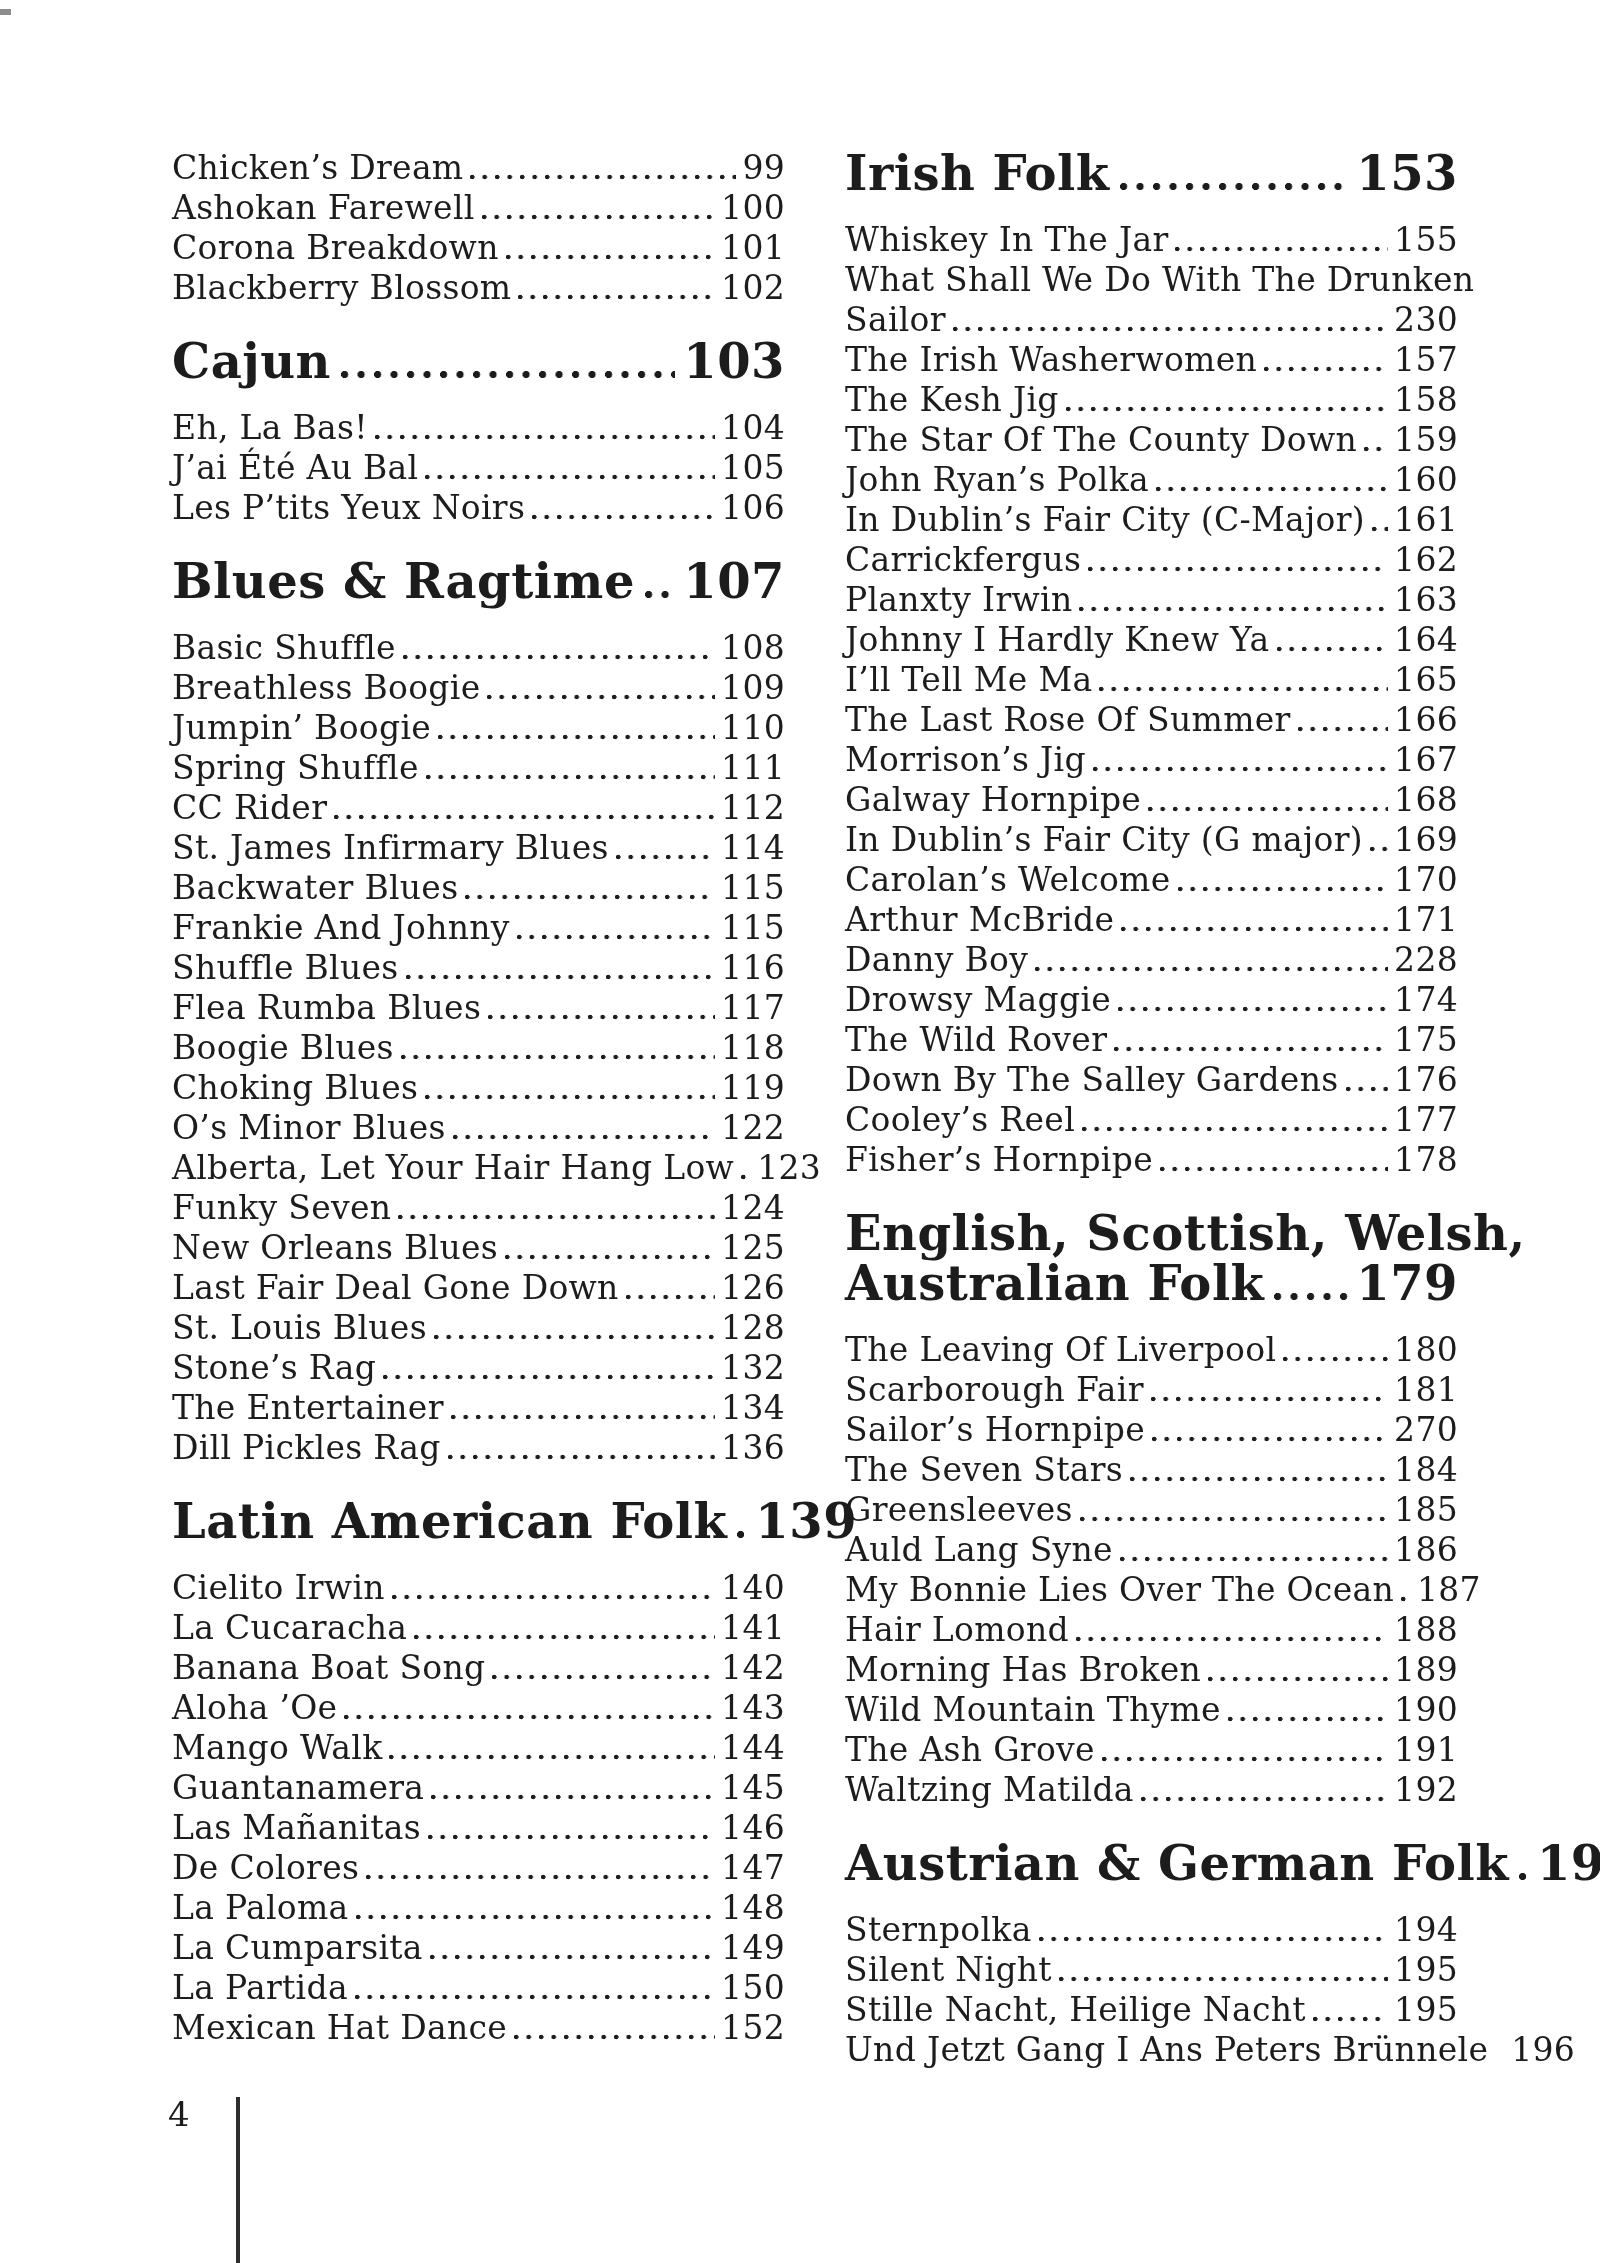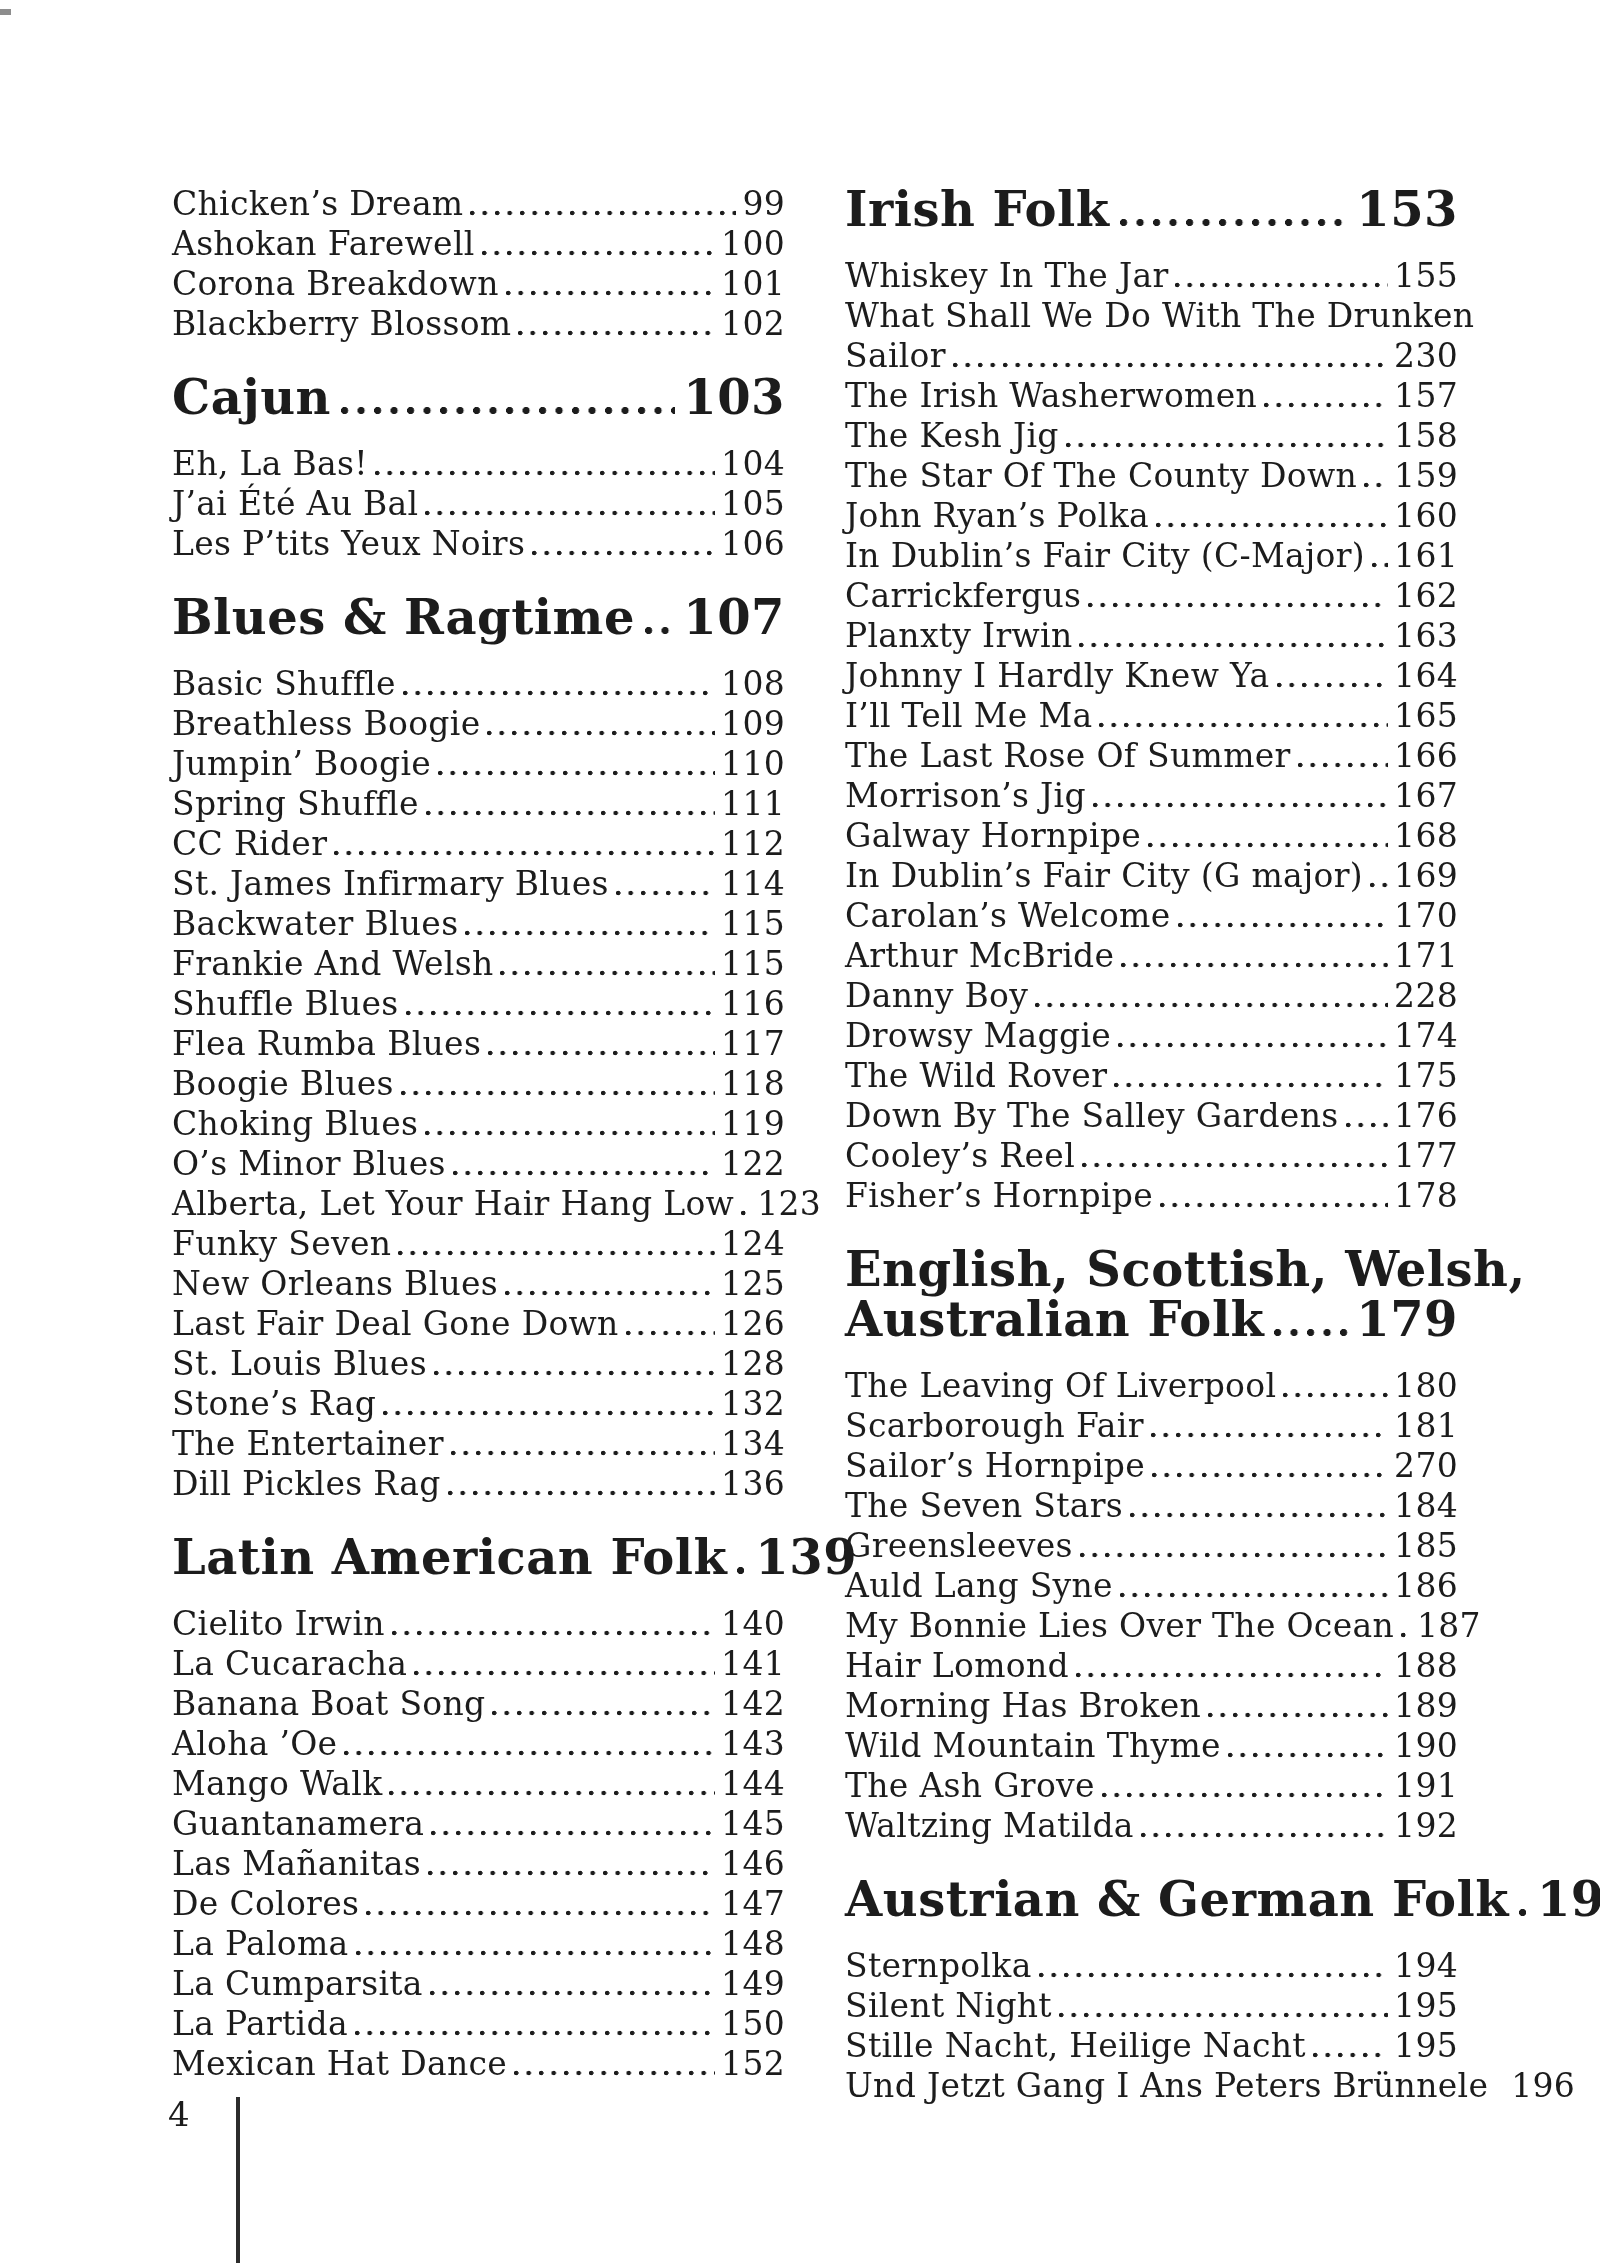--- a/index.html
+++ b/index.html
@@ -8,21 +8,21 @@
     background:#ffffff;color:#1c1c1c;
     font-family:"DejaVu Serif","Liberation Serif",serif;
     position:relative;overflow:hidden;
   }
   .page{position:absolute;inset:0;}
   .corner-mark{position:absolute;left:0;top:9px;width:11px;height:6px;background:#8d8d8d;}
   .columns{
     position:absolute;left:172px;top:148px;width:1286px;
     display:flex;gap:60px;
   }
-  .col{width:613px;flex:0 0 613px;margin-top:36px;}
+  .col{width:613px;flex:0 0 613px;}
   .row{
     display:flex;align-items:baseline;
     font-size:33px;line-height:40px;letter-spacing:0.3px;
     white-space:nowrap;
   }
   .row .t{flex:0 0 auto;}
   .row .p{flex:0 0 auto;}
   .leader{flex:1 1 auto;min-width:10px;height:0;position:relative;margin:0 6px 0 7px;}
   .leader::after{
     content:"";position:absolute;left:0;right:0;bottom:-1px;height:6px;
@@ -138,21 +138,21 @@
             <span class="t">St. James Infirmary Blues</span>
             <span class="leader"></span>
             <span class="p">114</span>
           </div>
           <div class="row">
             <span class="t">Backwater Blues</span>
             <span class="leader"></span>
             <span class="p">115</span>
           </div>
           <div class="row">
-            <span class="t">Frankie And Welsh</span>
+            <span class="t">Frankie And Johnny</span>
             <span class="leader"></span>
             <span class="p">115</span>
           </div>
           <div class="row">
             <span class="t">Shuffle Blues</span>
             <span class="leader"></span>
             <span class="p">116</span>
           </div>
           <div class="row">
             <span class="t">Flea Rumba Blues</span>

